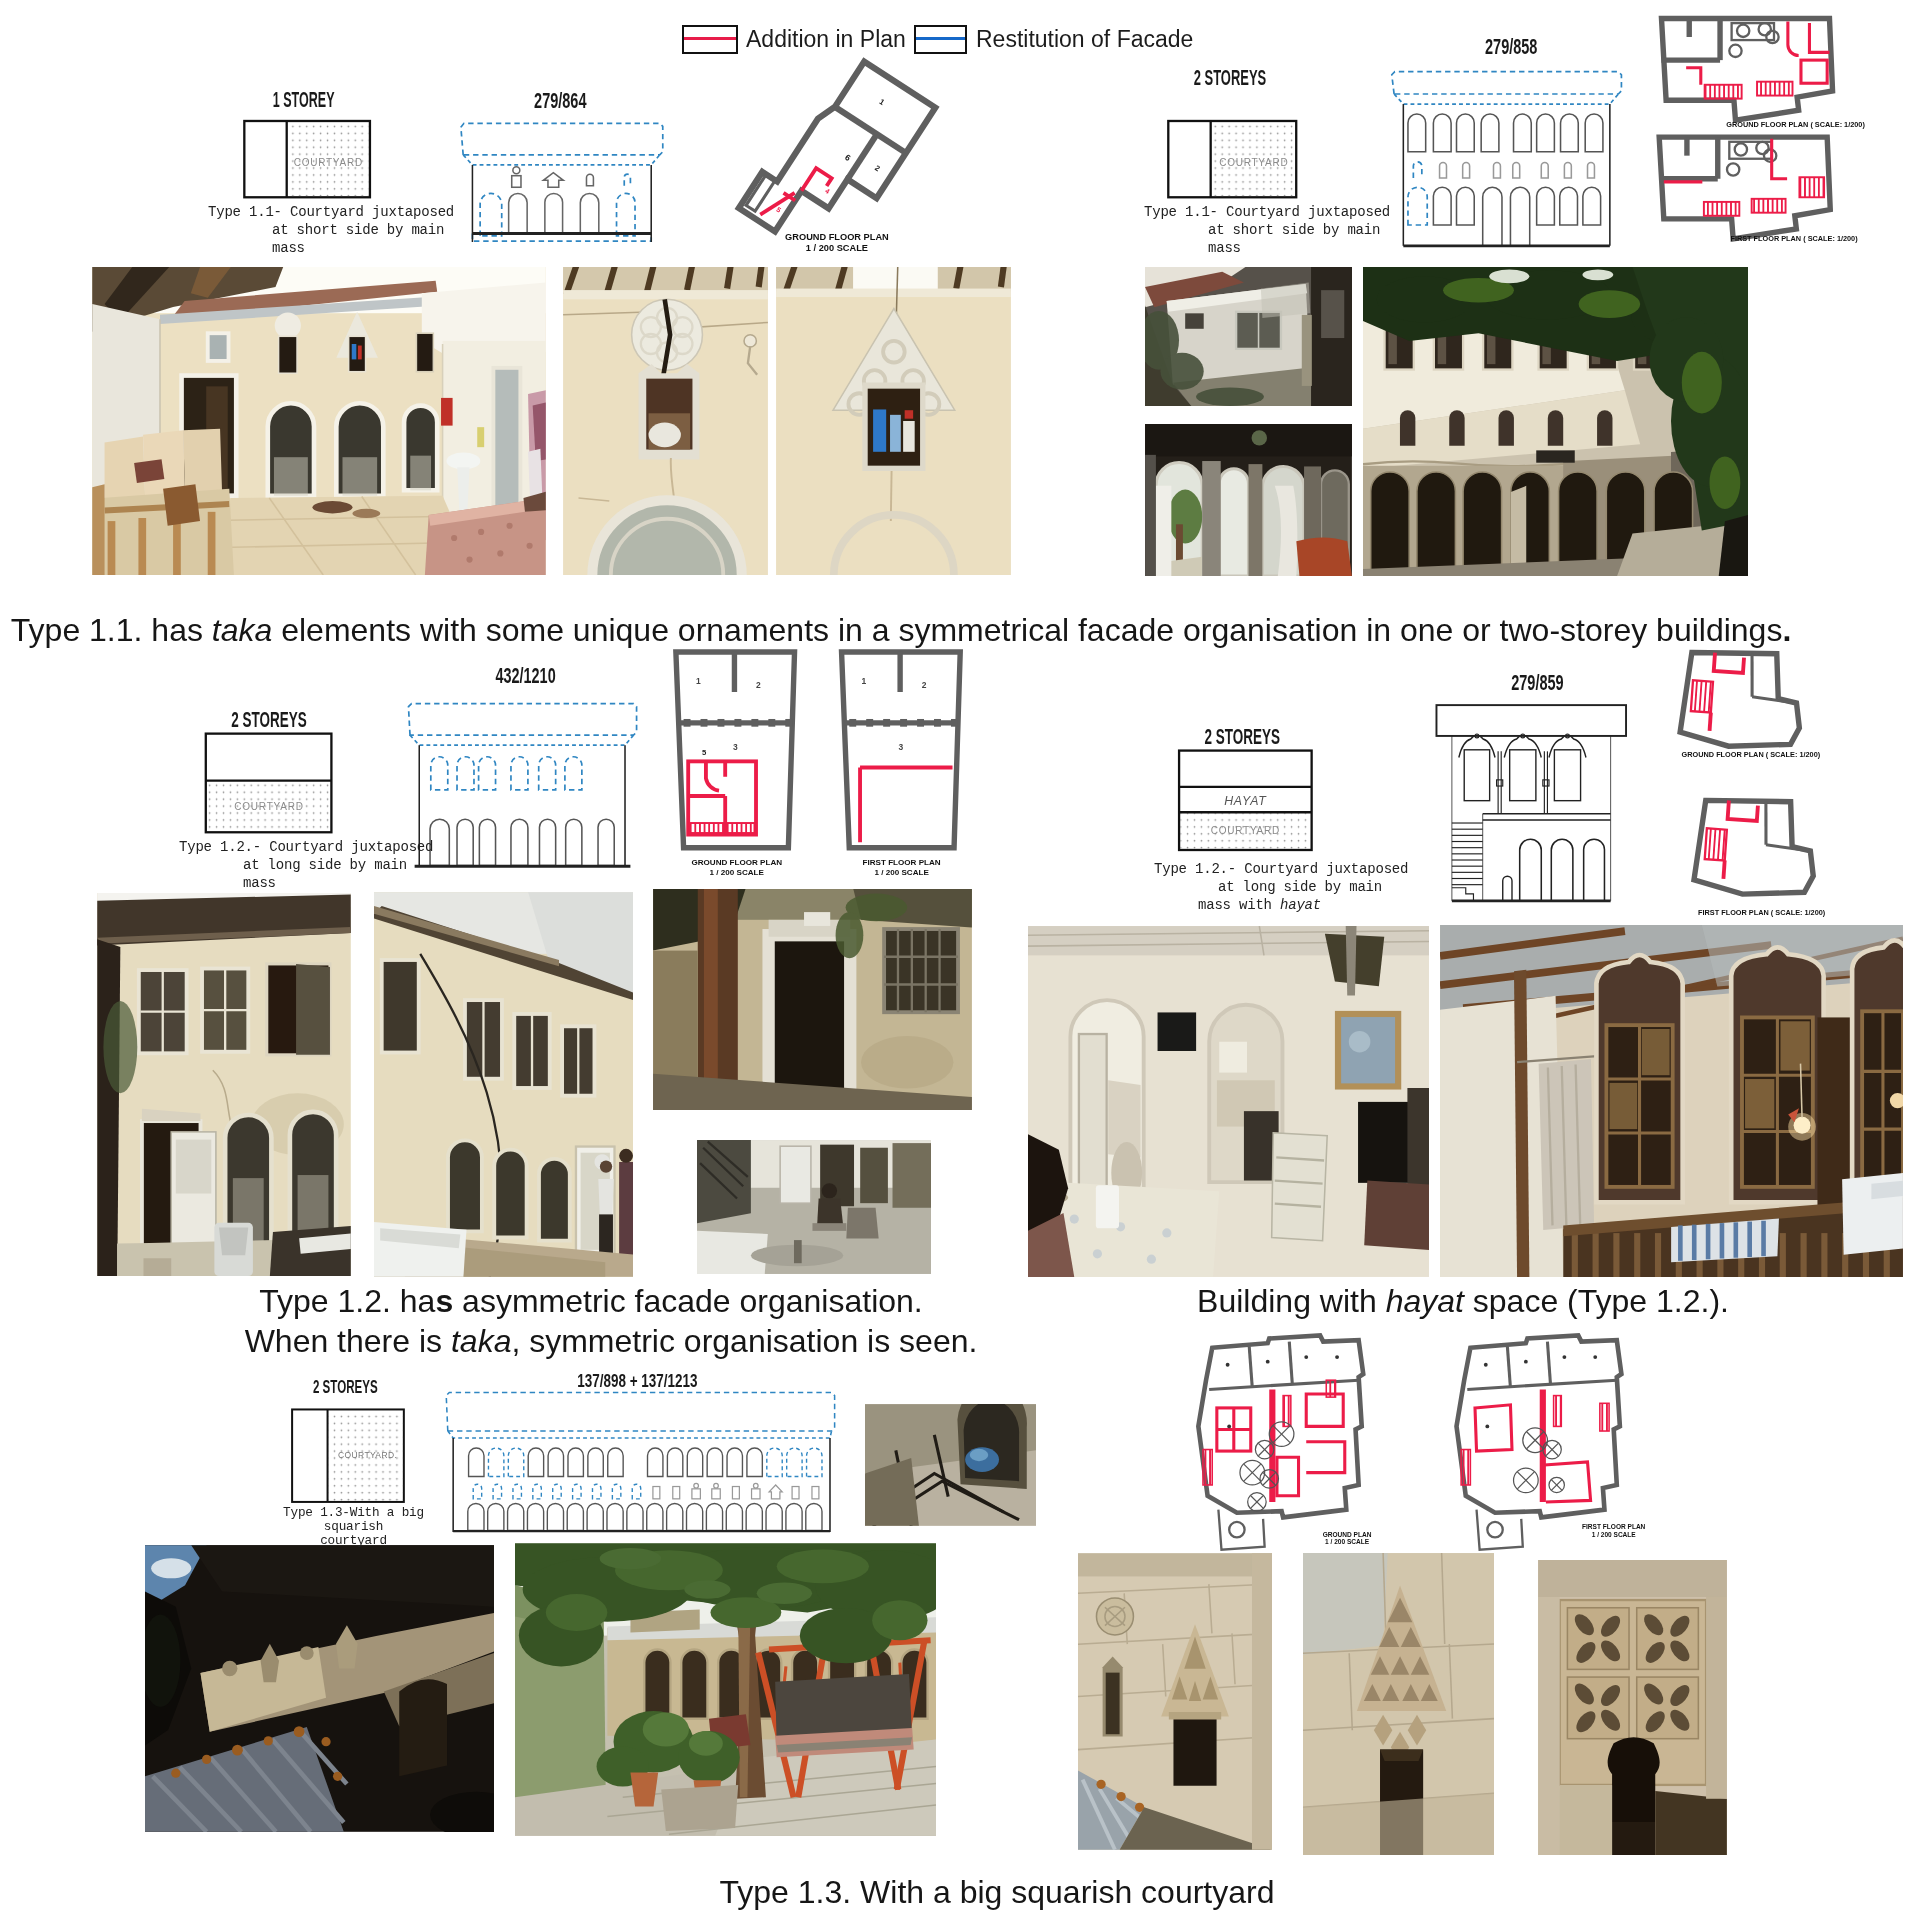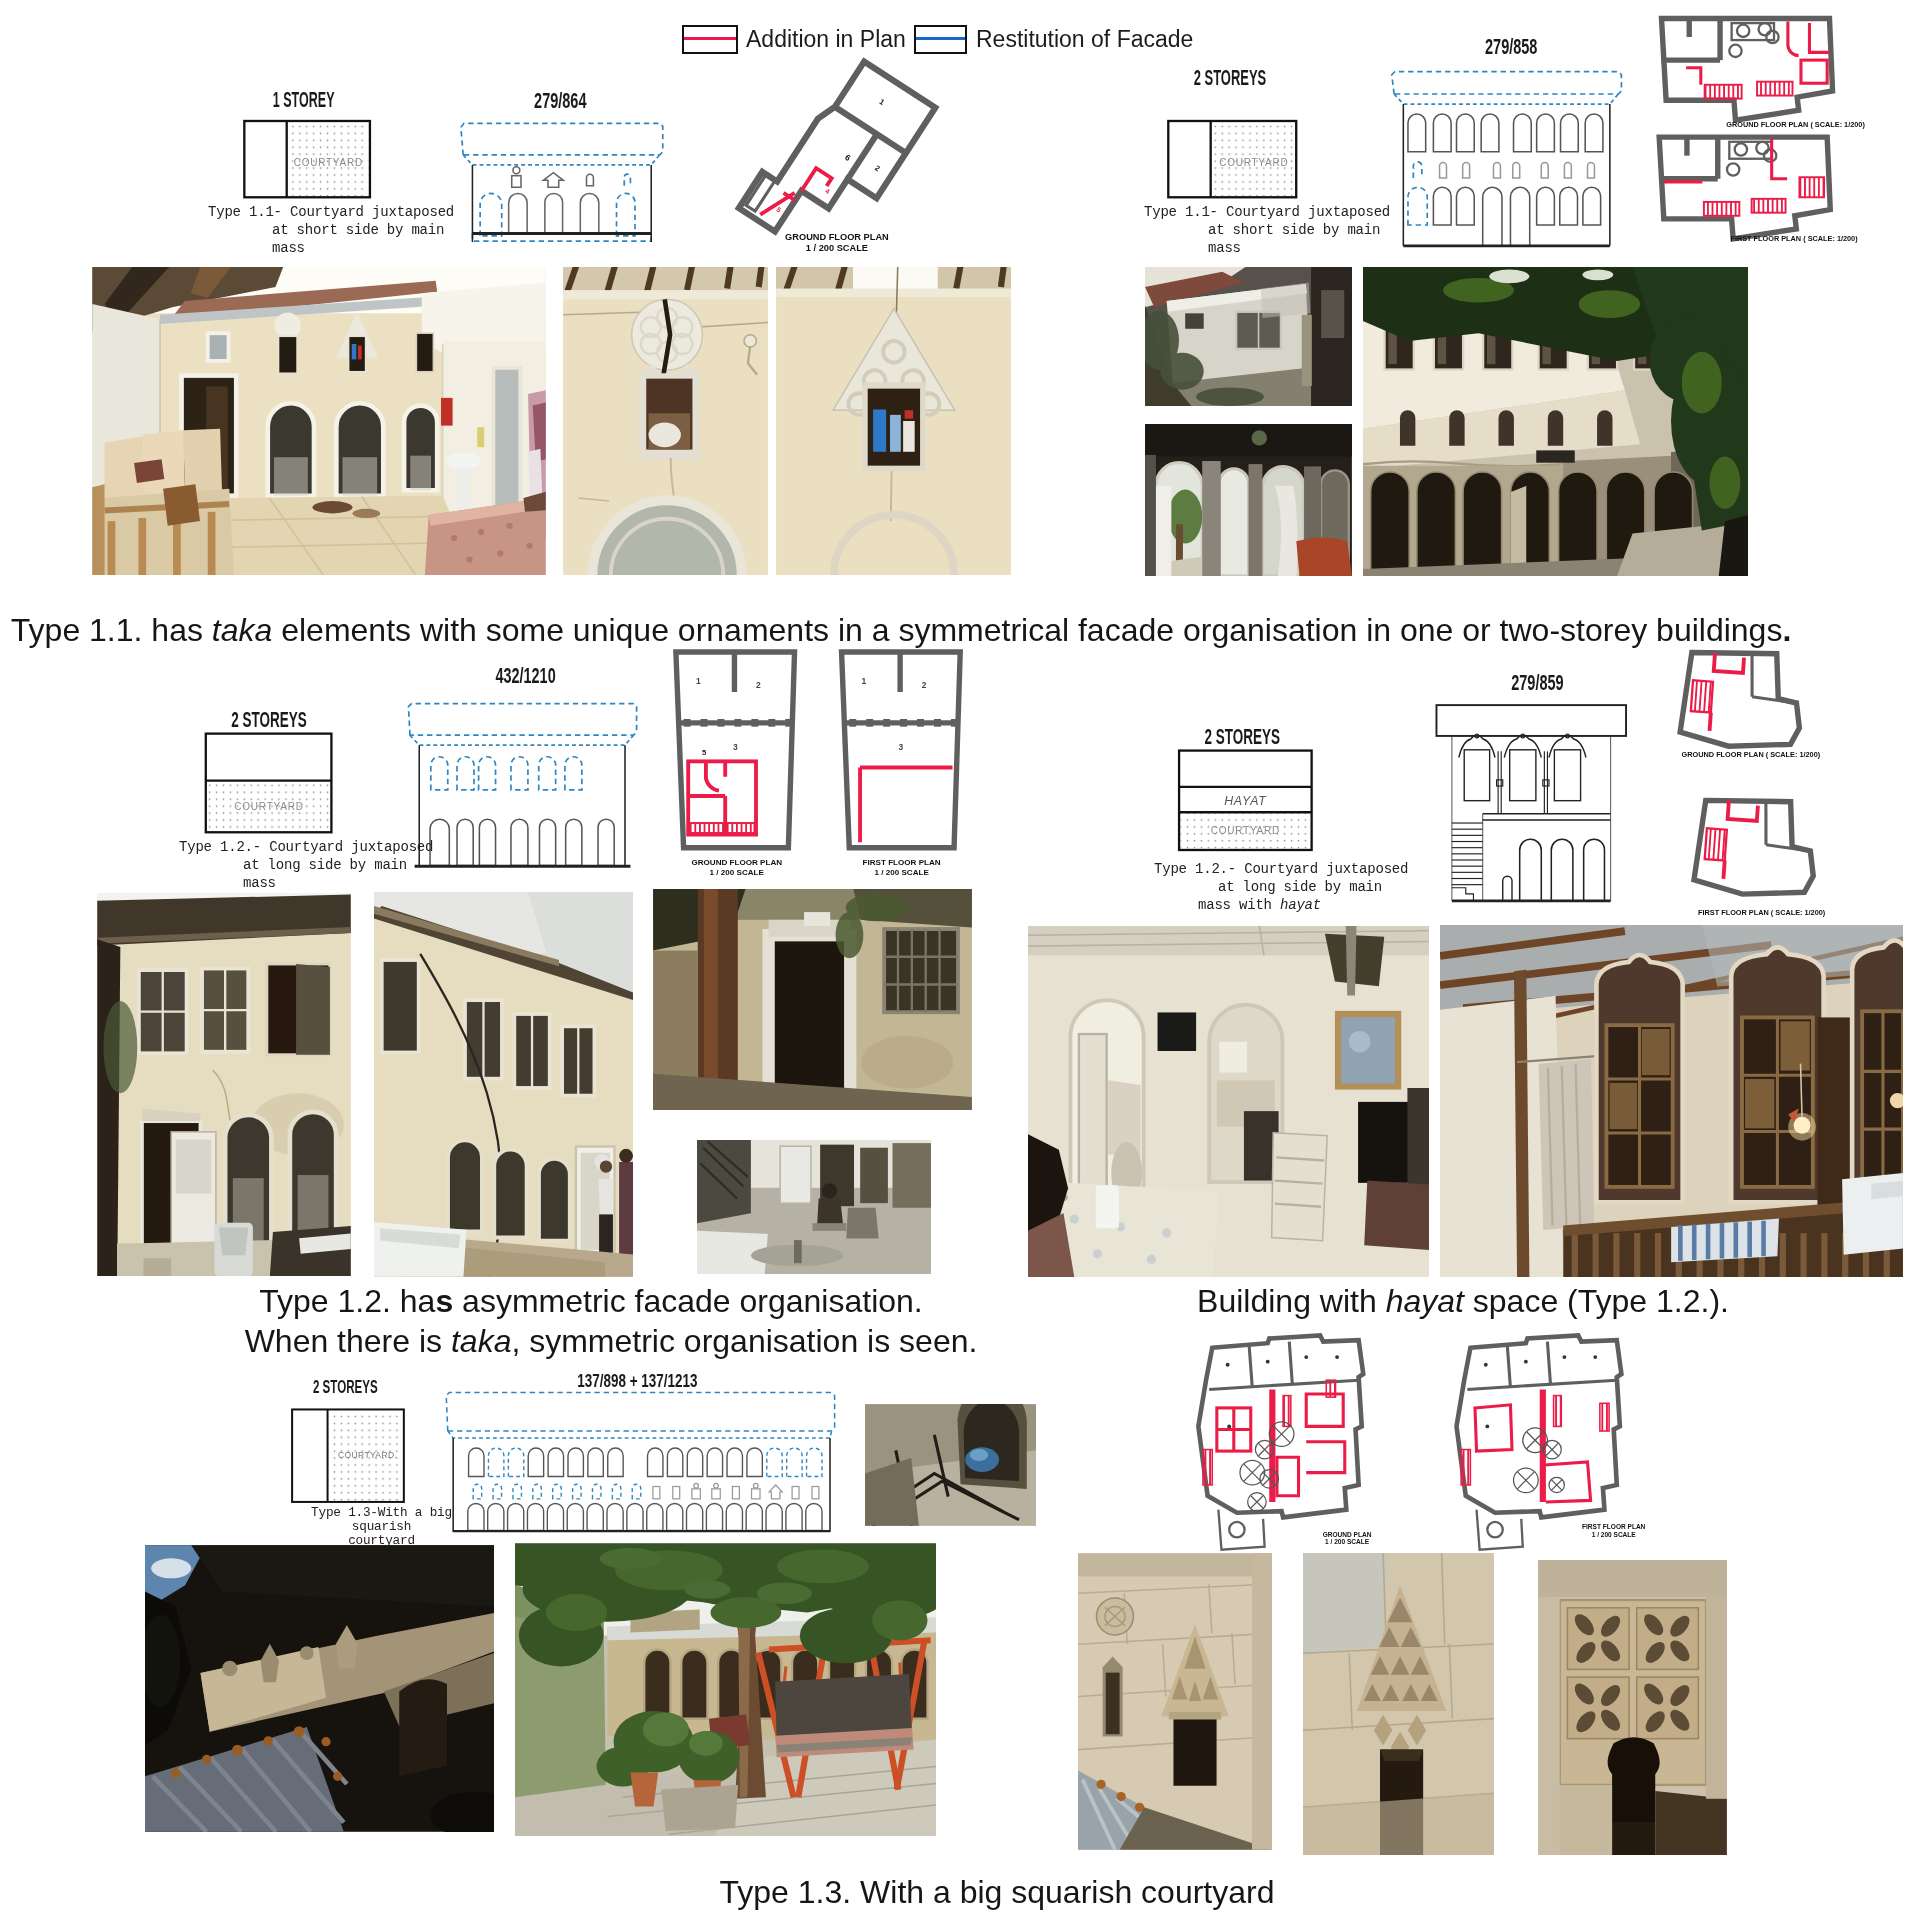--- a/index.html
+++ b/index.html
@@ -1319,21 +1319,21 @@
 </div>
 
 <div class="smcap" style="left:208px;top:203px;">Type 1.1- Courtyard juxtaposed<br><span style="margin-left:64px;">at short side by main</span><br><span style="margin-left:64px;">mass</span></div>
 
 <div class="smcap" style="left:1144px;top:203px;">Type 1.1- Courtyard juxtaposed<br><span style="margin-left:64px;">at short side by main</span><br><span style="margin-left:64px;">mass</span></div>
 
 <div class="smcap" style="left:179px;top:838px;">Type 1.2.- Courtyard juxtaposed<br><span style="margin-left:64px;">at long side by main</span><br><span style="margin-left:64px;">mass</span></div>
 
 <div class="smcap" style="left:1154px;top:860px;">Type 1.2.- Courtyard juxtaposed<br><span style="margin-left:64px;">at long side by main</span><br><span style="margin-left:44px;">mass with <i>hayat</i></span></div>
 
-<div class="smcap" style="left:271px;top:1506px;width:165px;font-size:12.7px;line-height:14px;text-align:center;letter-spacing:-0.2px;margin-left:28px;">Type 1.3-With a big squarish<br>courtyard</div>
+<div class="smcap" style="left:271px;top:1506px;width:165px;font-size:12.7px;line-height:14px;text-align:center;letter-spacing:-0.2px;">Type 1.3-With a big squarish<br>courtyard</div>
 
 <div class="bigcap" style="left:10.8px;top:590px;margin-top:22px;">Type 1.1. has <i>taka</i> elements with some unique ornaments in a symmetrical facade organisation in one or two-storey buildings<b>.</b></div>
 
 <div class="bigcap" style="left:563px;top:1283px;transform:translateX(-50%);margin-left:28px;">Type 1.2. ha<b>s</b> asymmetric facade organisation.</div>
 <div class="bigcap" style="left:563px;top:1323px;transform:translateX(-50%);margin-left:48px;">When there is <i>taka</i>, symmetric organisation is seen.</div>
 <div class="bigcap" style="left:1463px;top:1283px;transform:translateX(-50%);">Building with <i>hayat</i> space (Type 1.2.).</div>
 
 <div class="bigcap" style="left:997px;top:1874px;transform:translateX(-50%);">Type 1.3. With a big squarish courtyard</div>
 
 

